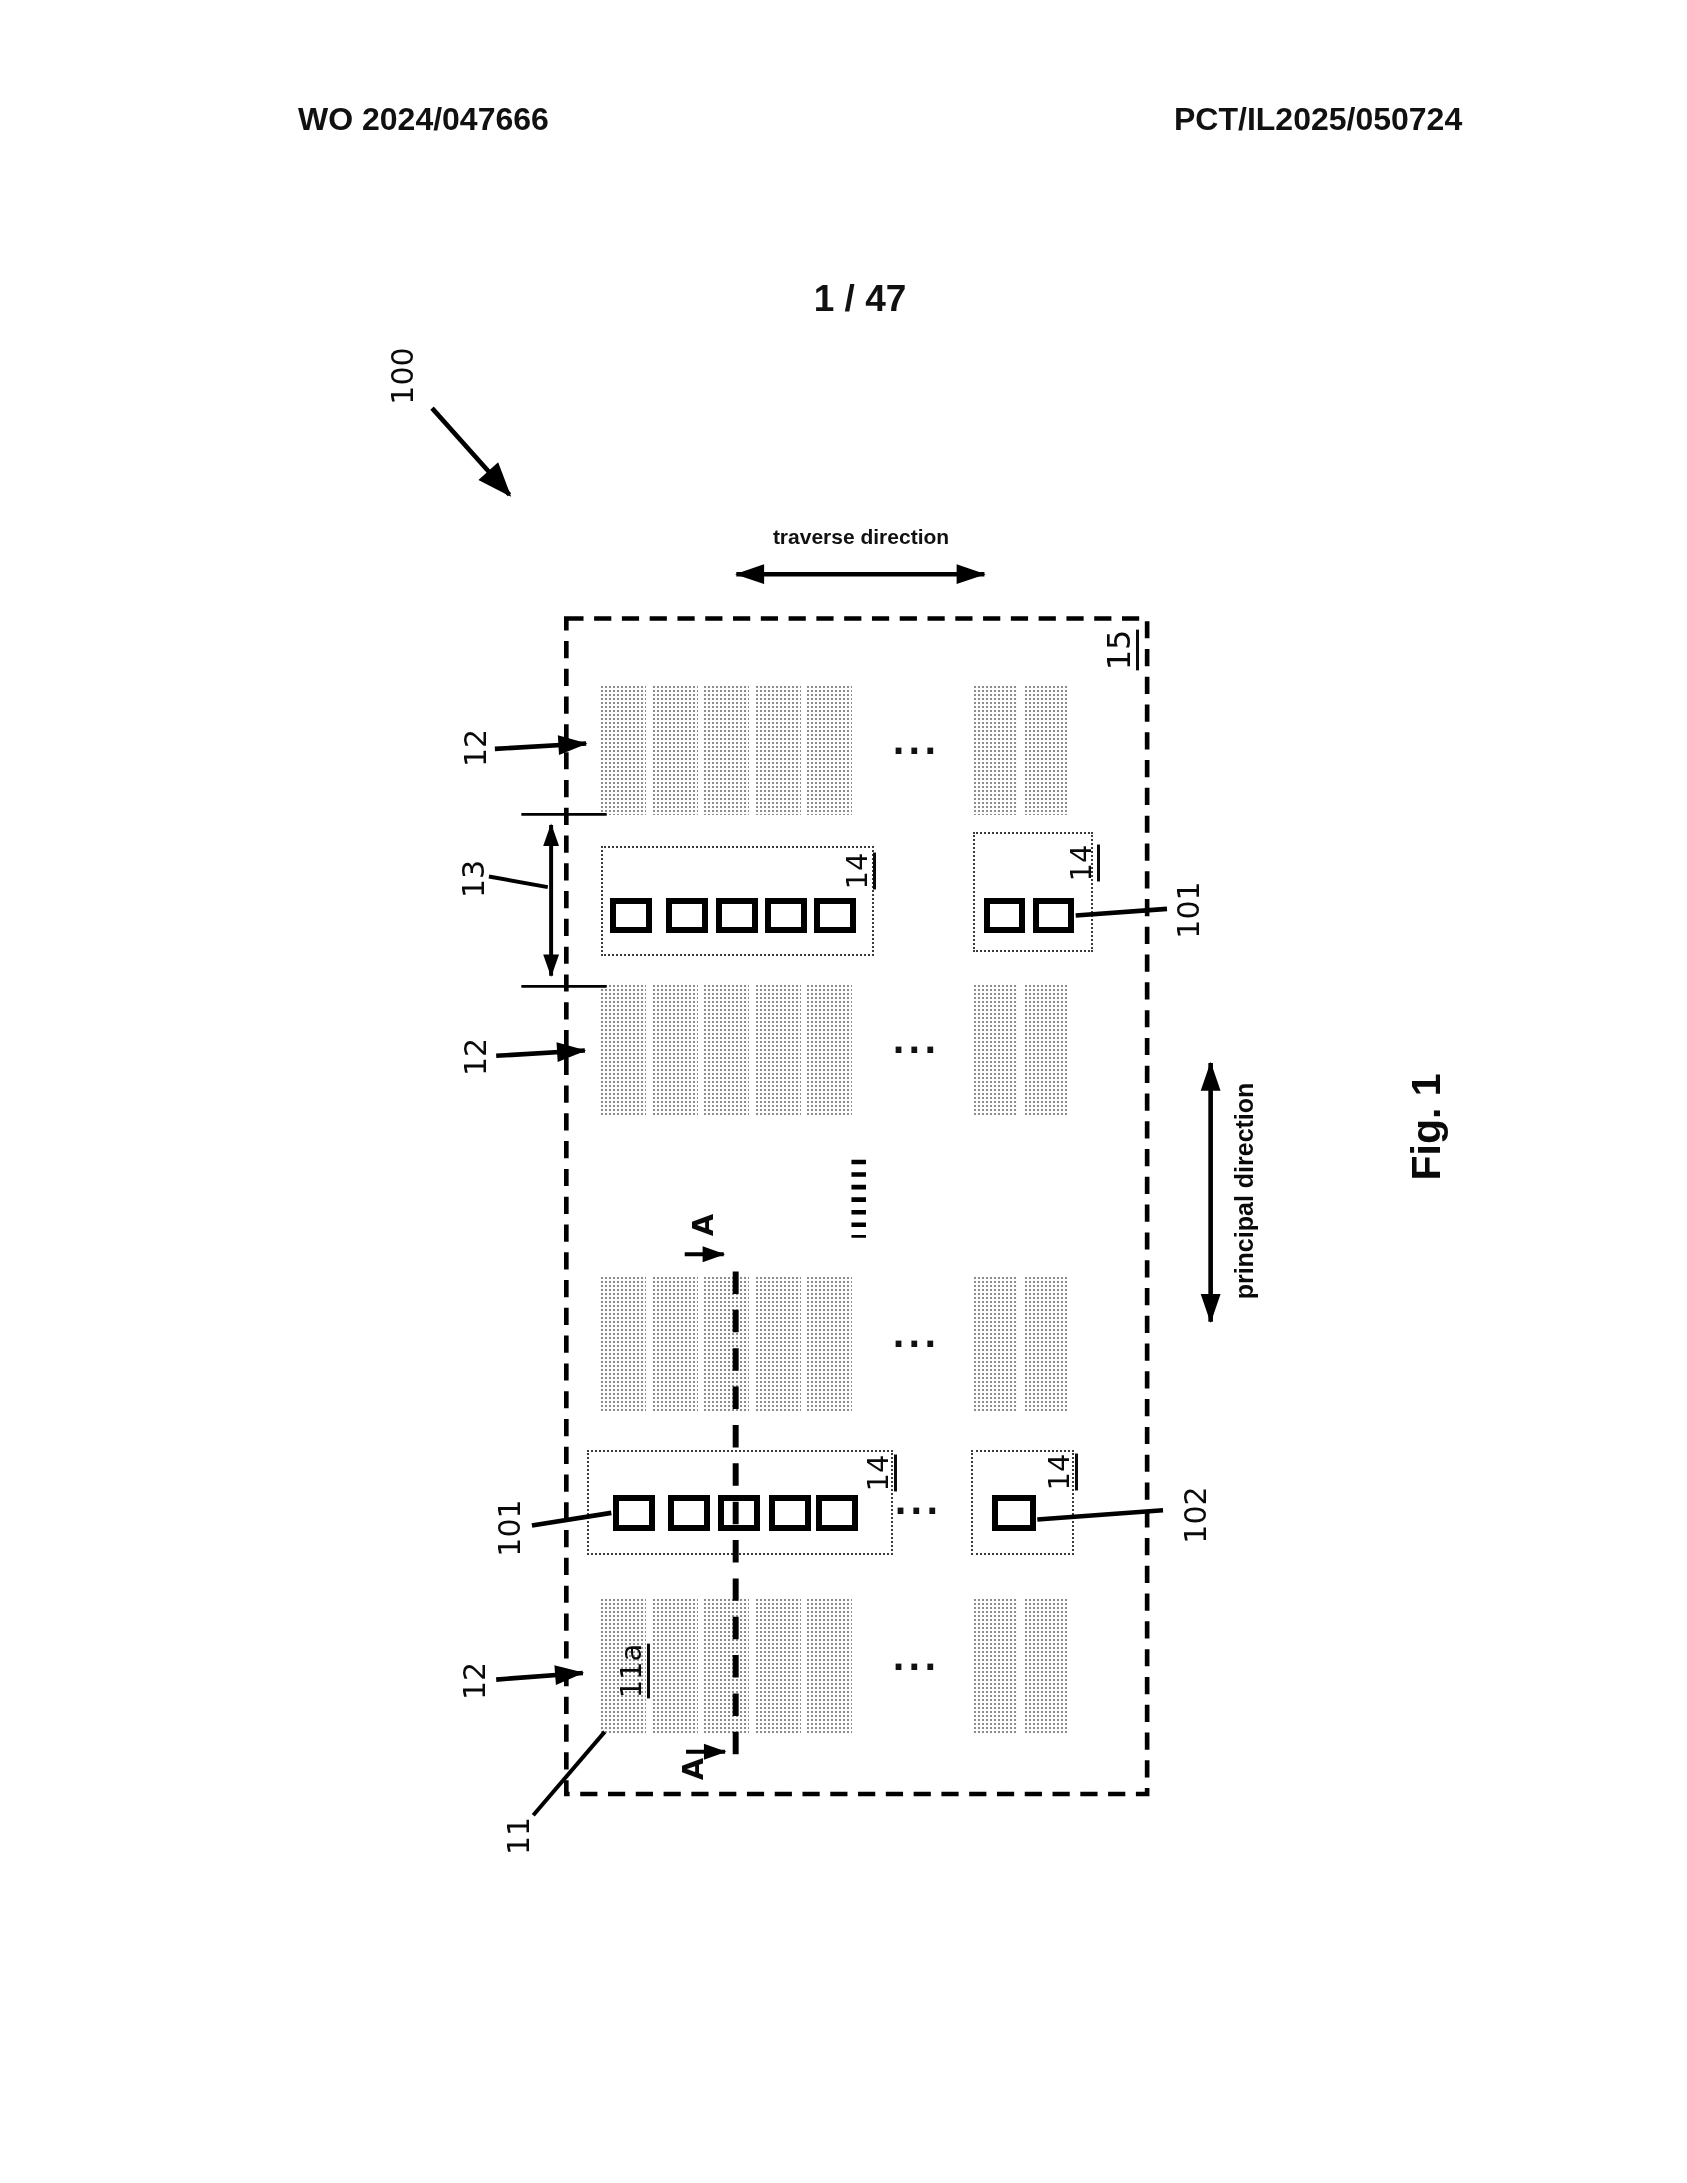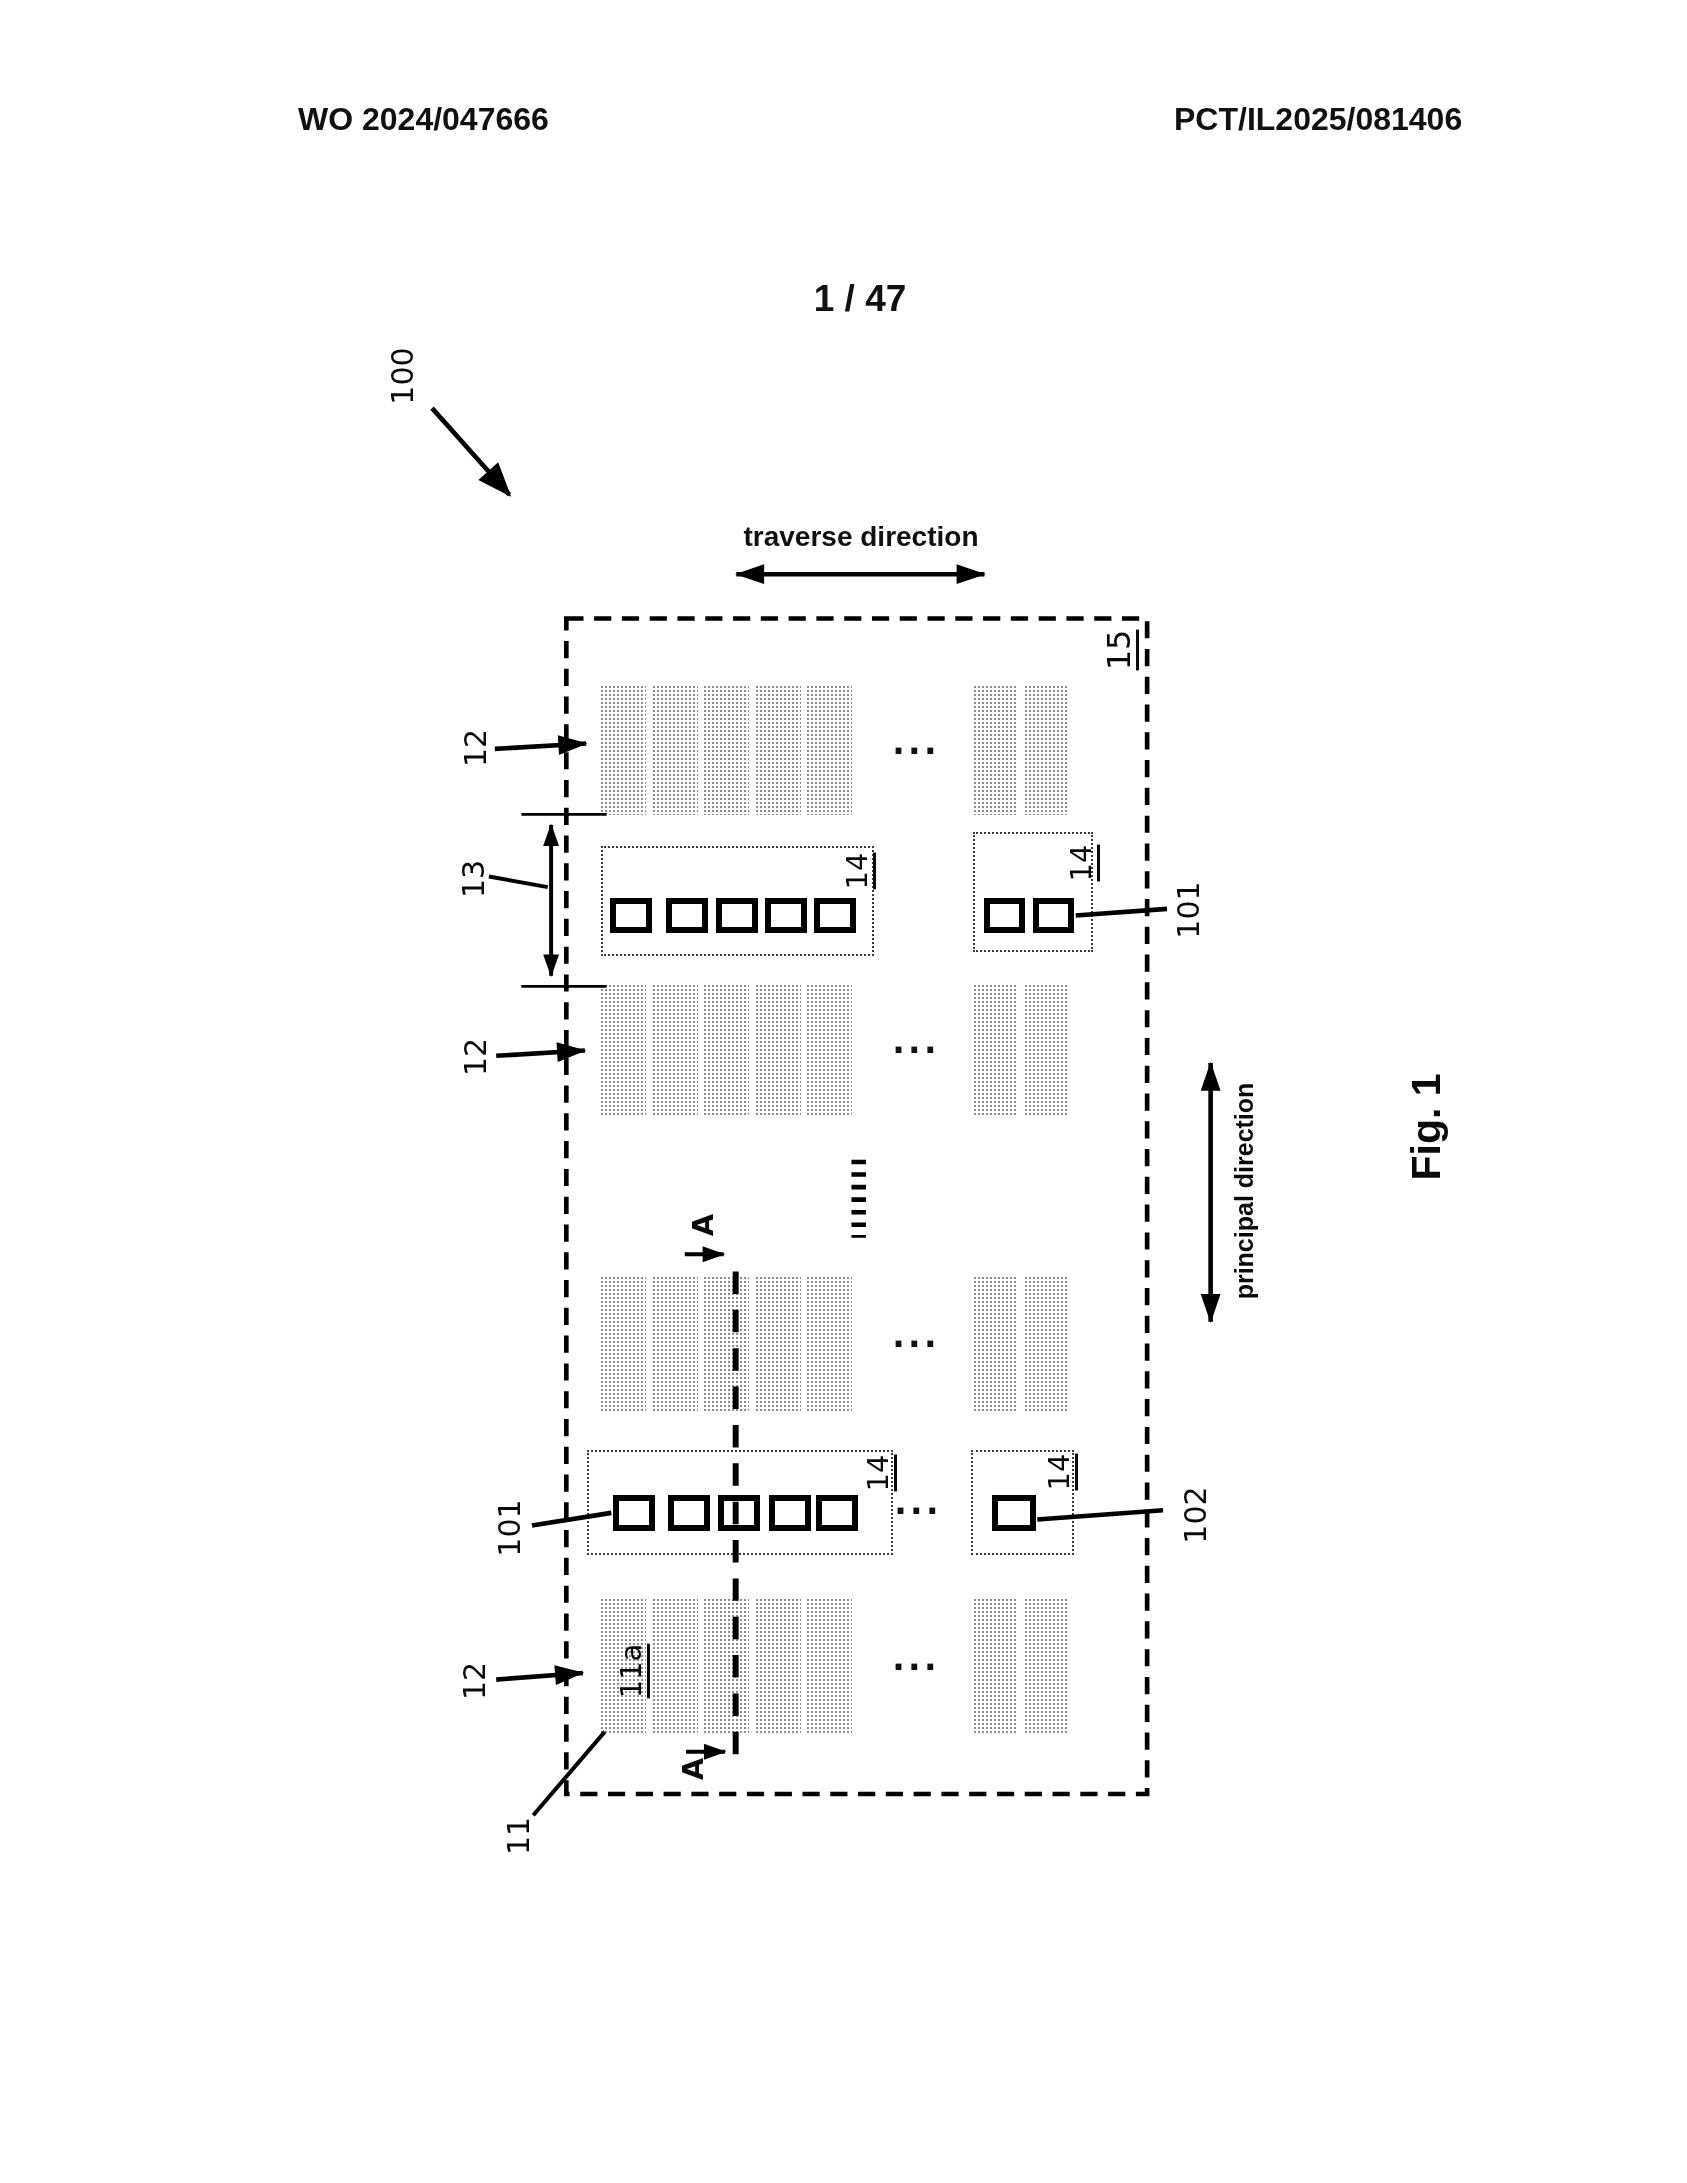--- a/index.html
+++ b/index.html
@@ -4,21 +4,21 @@
 <style>
   html,body{margin:0;padding:0;background:#e8e8e8;}
   .sheet{
     position:relative;width:1687px;height:2183px;background:#ffffff;
     font-family:"Liberation Sans",sans-serif;color:#111;overflow:hidden;
   }
   .hl{position:absolute;white-space:nowrap;}
   .center{transform:translate(-50%,-50%);}
   .hdr{font-weight:bold;font-size:32px;letter-spacing:0px;}
   .sheetnum{font-weight:bold;font-size:37px;}
-  .dirlabel{font-weight:bold;font-size:28px;}
+  .dirlabel{font-weight:bold;font-size:21px;}
   
   .rl{
     position:absolute;white-space:nowrap;
     transform:translate(-50%,-50%) rotate(-90deg);
     font-family:"DejaVu Sans",sans-serif;font-size:30px;color:#0a0a0a;
   }
   .ul{text-decoration:underline;text-decoration-thickness:2.6px;text-underline-offset:6px;}
   .bold{font-weight:bold;}
   .fig{font-family:"Liberation Sans",sans-serif;font-weight:bold;font-size:41px;}
   .pdir{font-family:"Liberation Sans",sans-serif;font-weight:bold;font-size:25px;}
@@ -38,21 +38,21 @@
     font-family:"DejaVu Sans",sans-serif;font-weight:bold;font-size:33px;letter-spacing:3.3px;
   }
   svg.overlay{position:absolute;left:0;top:0;}
 </style>
 </head>
 <body>
 
 <div class="sheet">
 
   <div class="hl hdr" style="left:298px;top:101px;">WO 2024/047666</div>
-  <div class="hl hdr" style="left:1174px;top:101px;">PCT/IL2025/081406</div>
+  <div class="hl hdr" style="left:1174px;top:101px;">PCT/IL2025/050724</div>
   <div class="hl sheetnum center" style="left:860px;top:299px;">1 / 47</div>
 
   <div class="rl" style="left:402px;top:376px;">100</div>
 
   <div class="hl dirlabel center" style="left:861px;top:537px;">traverse direction</div>
 
   <div class="rl ul" style="left:1119px;top:650px;font-size:32px;">15</div>
 
   <div id="hatch-layer">
       <div class="stripe" style="left:600px;top:685px;width:46px;height:130px;"></div>

